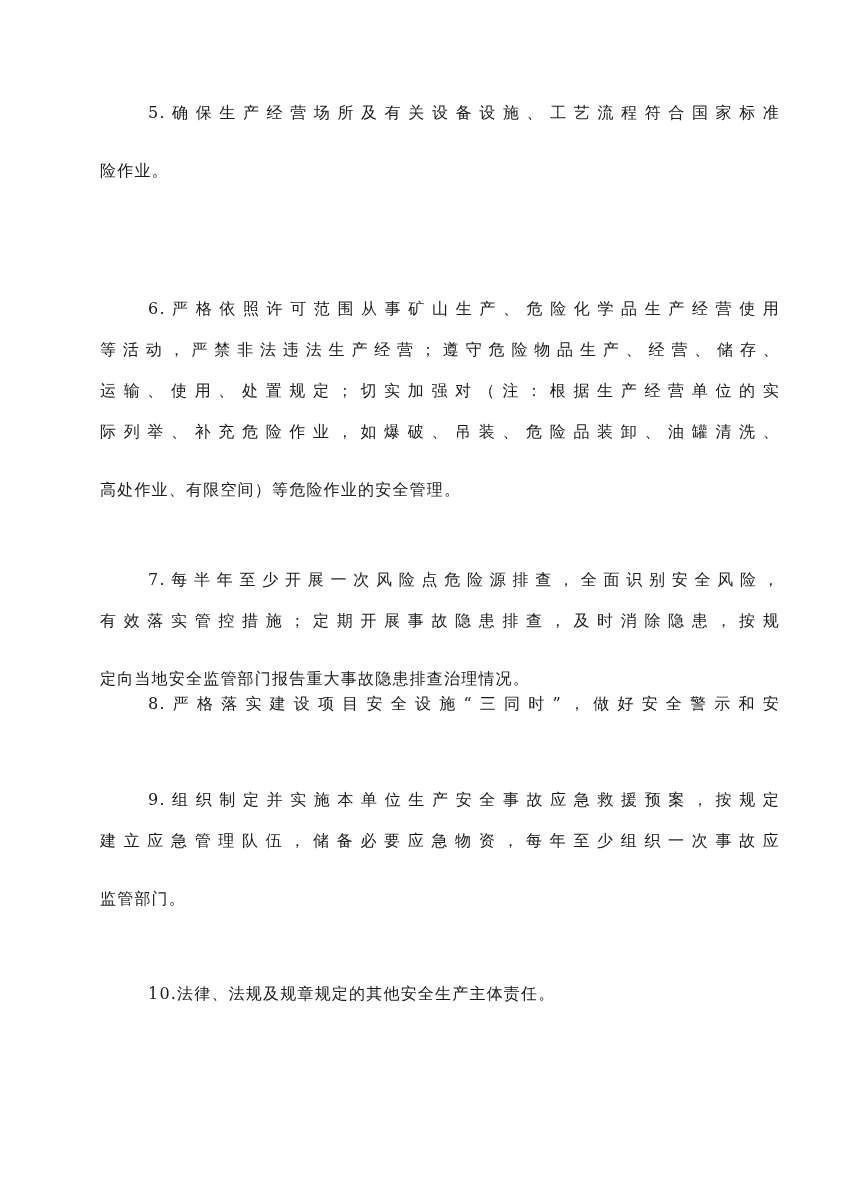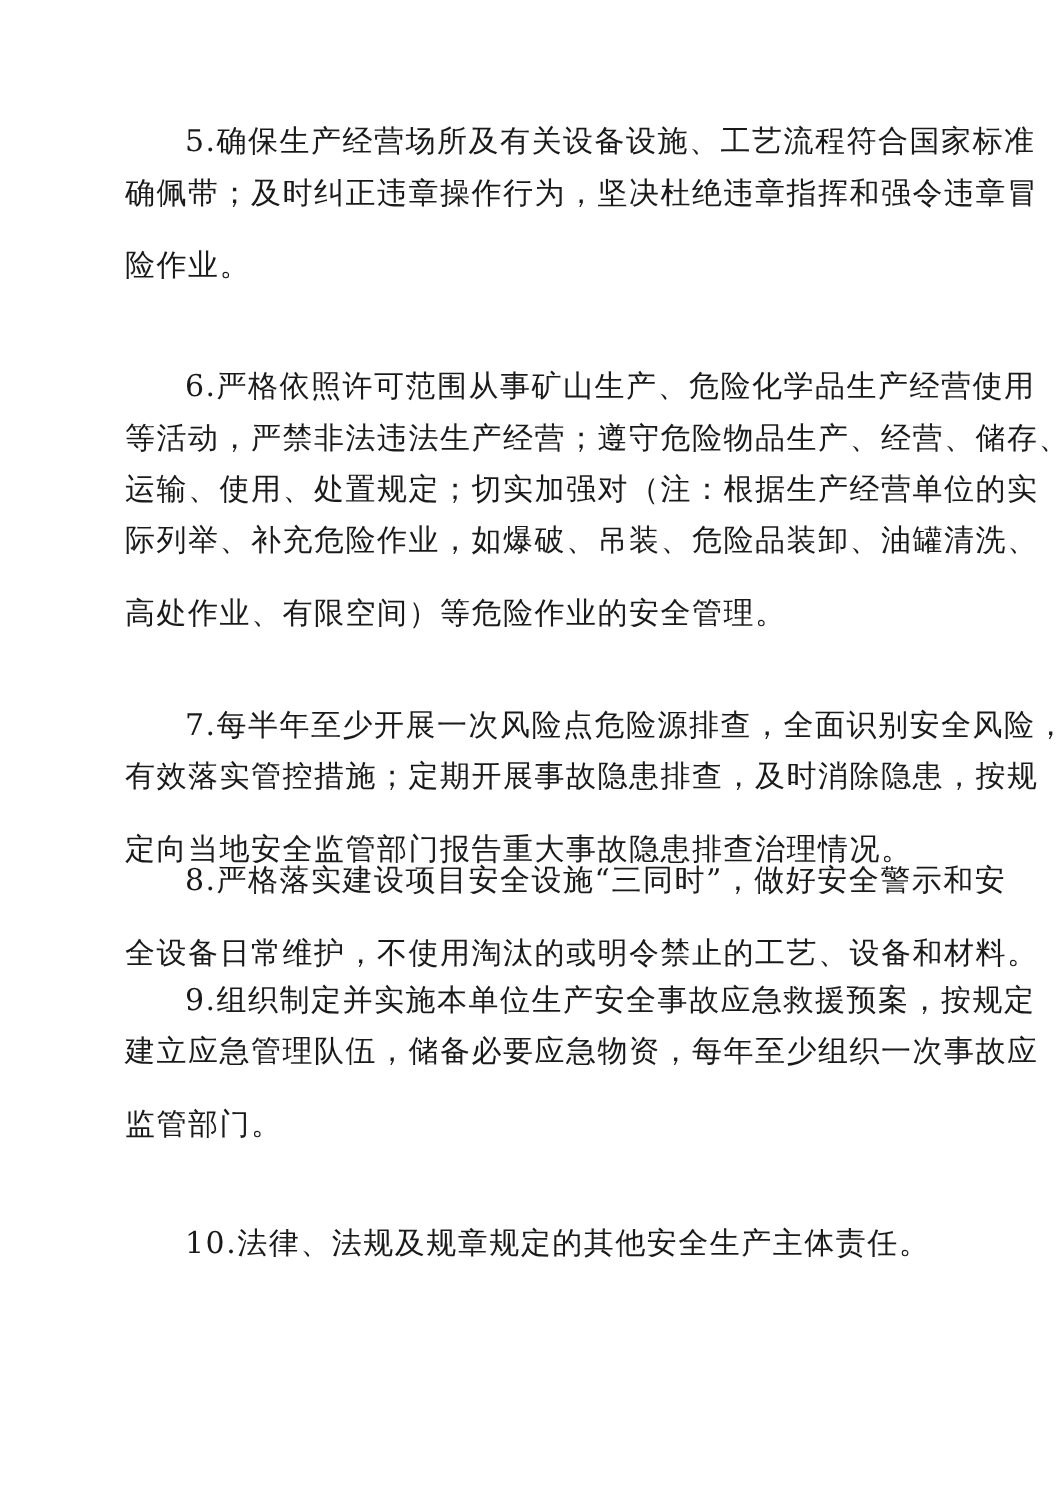--- a/index.html
+++ b/index.html
@@ -18,21 +18,21 @@
     .page {
       position: absolute;
       left: 100px;
       top: 0;
       width: 680px;
     }
     .para {
       position: absolute;
       left: 0;
       width: 680px;
-      font-size: 24px;
+      font-size: 16px;
       line-height: 36px;
       letter-spacing: 1.2px;
       text-indent: 0;
     }
     .line {
       display: block;
       white-space: nowrap;
       height: 36px;
       margin-bottom: 5px;
       text-align: justify;
@@ -45,41 +45,39 @@
       text-align-last: left;
       margin-top: 22px;
     }
   </style>
 </head>
 <body>
 
 <div class="page">
   <div class="para" style="top:95px;">
     <span class="line first" style="padding-left:48px;width:632px;">5.确保生产经营场所及有关设备设施、工艺流程符合国家标准</span>
-    <span class="line">确佩带；及时纠正违章操作行为，坚决杜绝违章指挥和强令违章冒</span>
     <span class="line last">险作业。</span>
   </div>
 
   <div class="para" style="top:291px;">
     <span class="line first" style="padding-left:48px;width:632px;">6.严格依照许可范围从事矿山生产、危险化学品生产经营使用</span>
     <span class="line">等活动，严禁非法违法生产经营；遵守危险物品生产、经营、储存、</span>
     <span class="line">运输、使用、处置规定；切实加强对（注：根据生产经营单位的实</span>
     <span class="line">际列举、补充危险作业，如爆破、吊装、危险品装卸、油罐清洗、</span>
     <span class="line last">高处作业、有限空间）等危险作业的安全管理。</span>
   </div>
 
   <div class="para" style="top:562px;">
     <span class="line first" style="padding-left:48px;width:632px;">7.每半年至少开展一次风险点危险源排查，全面识别安全风险，</span>
     <span class="line">有效落实管控措施；定期开展事故隐患排查，及时消除隐患，按规</span>
     <span class="line last">定向当地安全监管部门报告重大事故隐患排查治理情况。</span>
   </div>
 
   <div class="para" style="top:686px;">
     <span class="line first" style="padding-left:48px;width:632px;">8.严格落实建设项目安全设施“三同时”，做好安全警示和安</span>
-    <span class="line last">全设备日常维护，不使用淘汰的或明令禁止的工艺、设备和材料。</span>
   </div>
 
   <div class="para" style="top:782px;">
     <span class="line first" style="padding-left:48px;width:632px;">9.组织制定并实施本单位生产安全事故应急救援预案，按规定</span>
     <span class="line">建立应急管理队伍，储备必要应急物资，每年至少组织一次事故应</span>
     <span class="line last">监管部门。</span>
   </div>
 
   <div class="para" style="top:954px;">
     <span class="line first last" style="padding-left:48px;width:632px;">10.法律、法规及规章规定的其他安全生产主体责任。</span>

